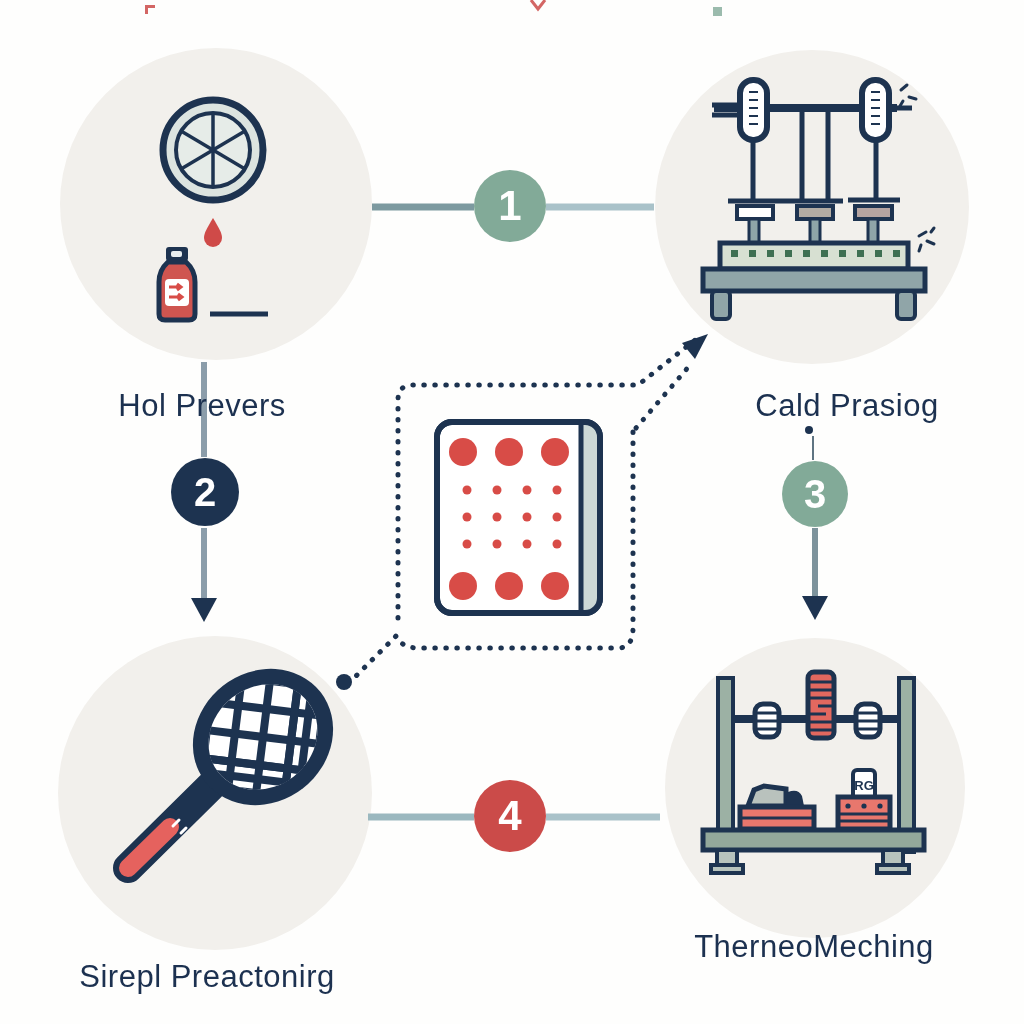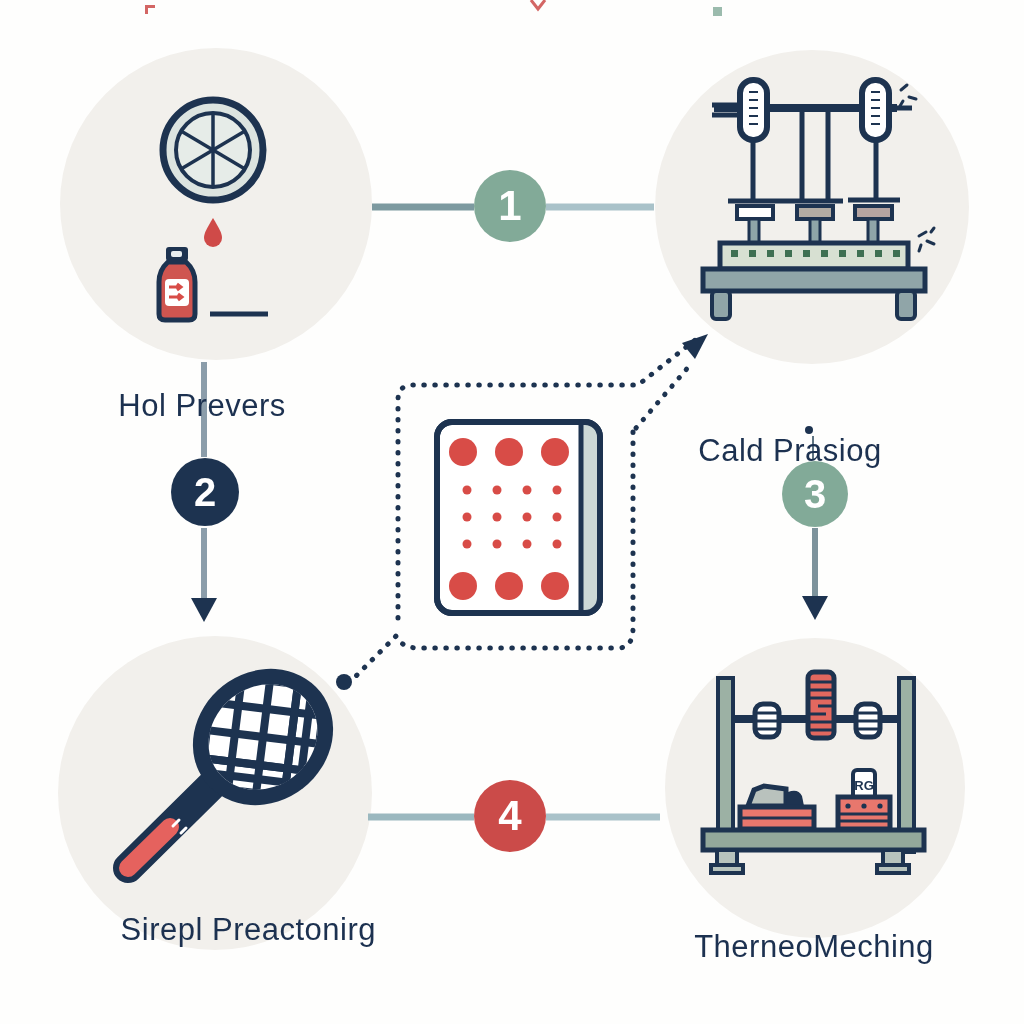--- a/index.html
+++ b/index.html
@@ -6,22 +6,22 @@
   .stage{
     position:relative;width:1024px;height:1024px;background:#fefefd;
     overflow:hidden;font-family:"Liberation Sans",sans-serif;
   }
   svg.art{position:absolute;left:0;top:0;z-index:1;}
   .label{
     position:absolute;z-index:3;text-align:center;color:#1c3150;
     font-weight:normal;font-size:31px;letter-spacing:.5px;
   }
   .l1{left:37px;top:388px;width:330px;}
-  .l2{left:625px;top:388px;width:330px;margin-top:45px;}
-  .l3{left:38px;top:912px;width:338px;text-align:right;}
+  .l2{left:682px;top:388px;width:330px;}
+  .l3{left:38px;top:959px;width:338px;}
   .l4{left:650px;top:929px;width:328px;}
   .badge{
     position:absolute;z-index:3;border-radius:50%;color:#ffffff;
     display:flex;align-items:center;justify-content:center;
     font-weight:bold;
   }
   .b1{left:474px;top:170px;width:72px;height:72px;background:#82aa98;font-size:42px;}
   .b2{left:171px;top:458px;width:68px;height:68px;background:#1d3350;font-size:40px;}
   .b3{left:782px;top:461px;width:66px;height:66px;background:#82aa98;font-size:40px;}
   .b4{left:474px;top:780px;width:72px;height:72px;background:#cb4b49;font-size:42px;}

